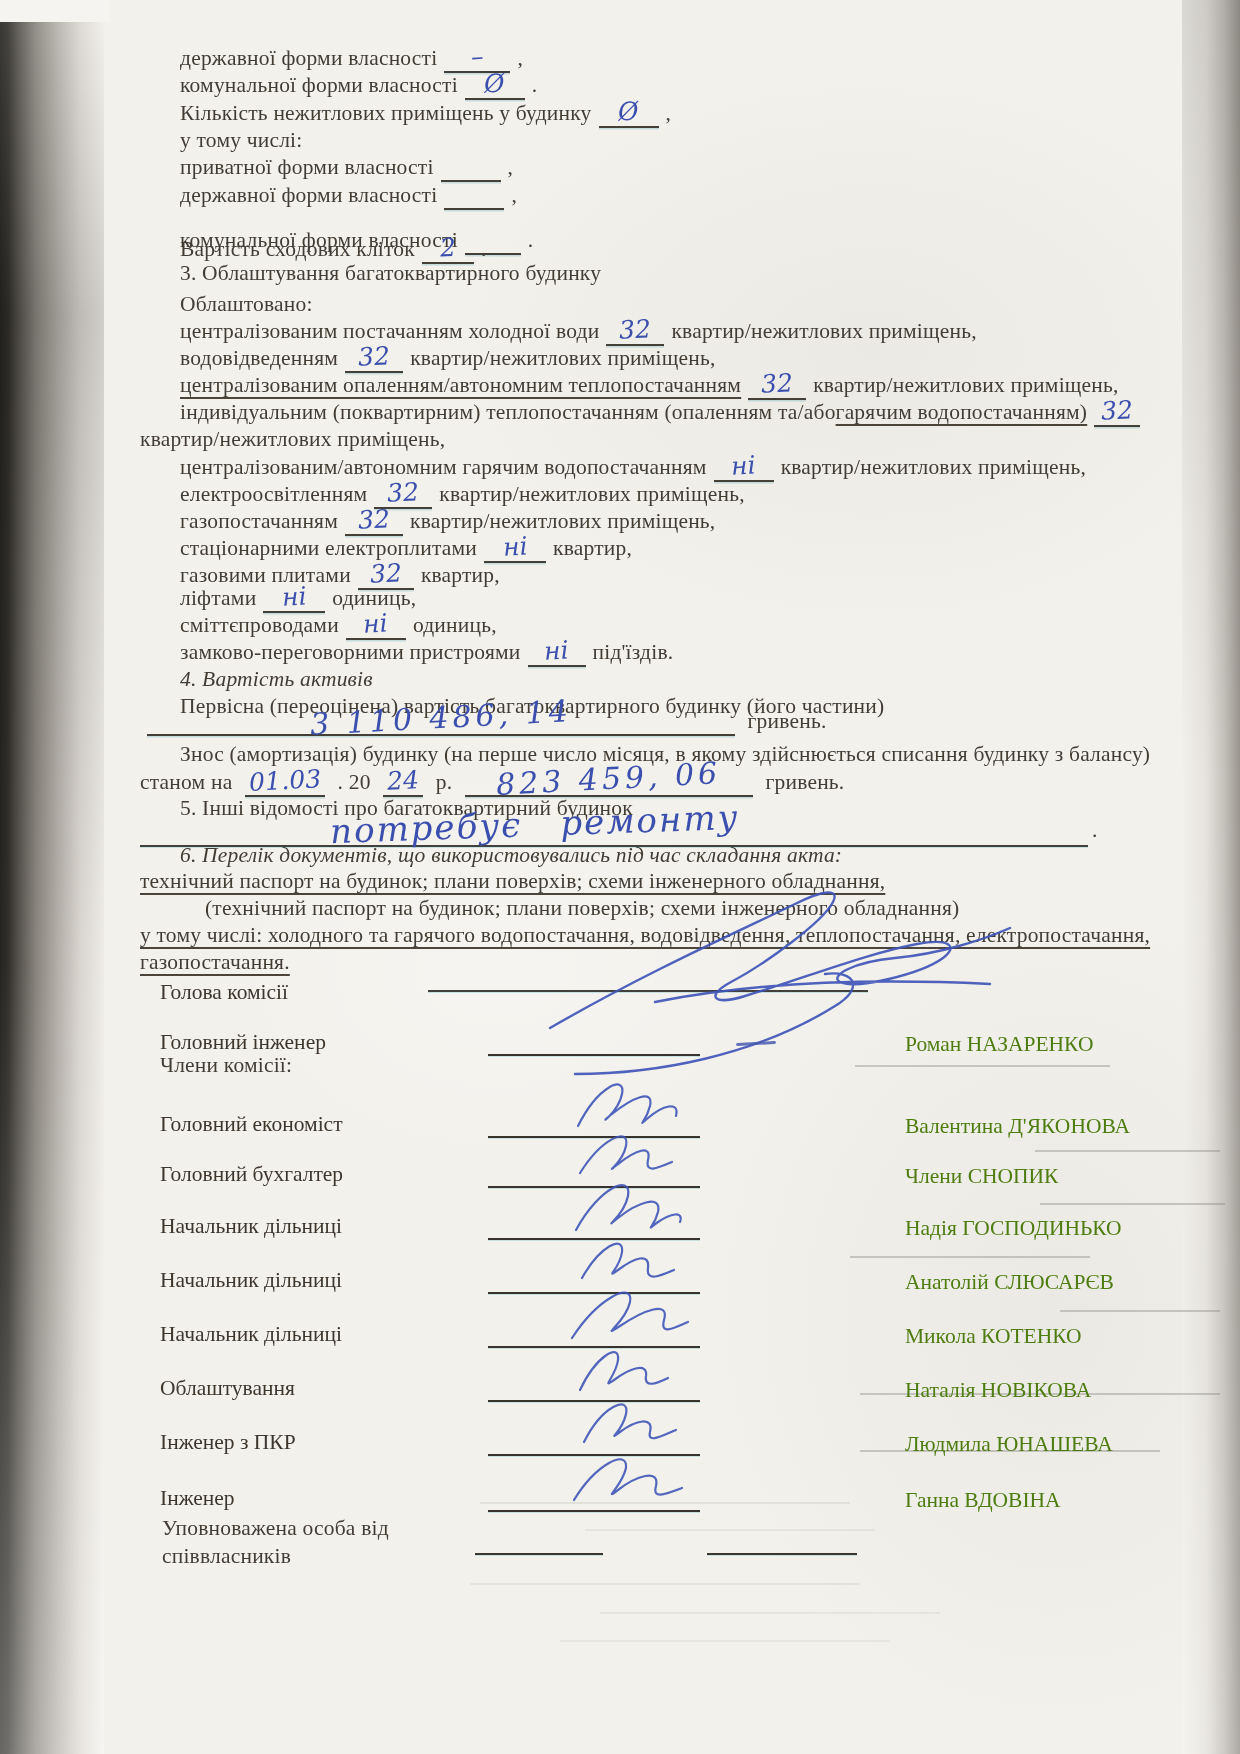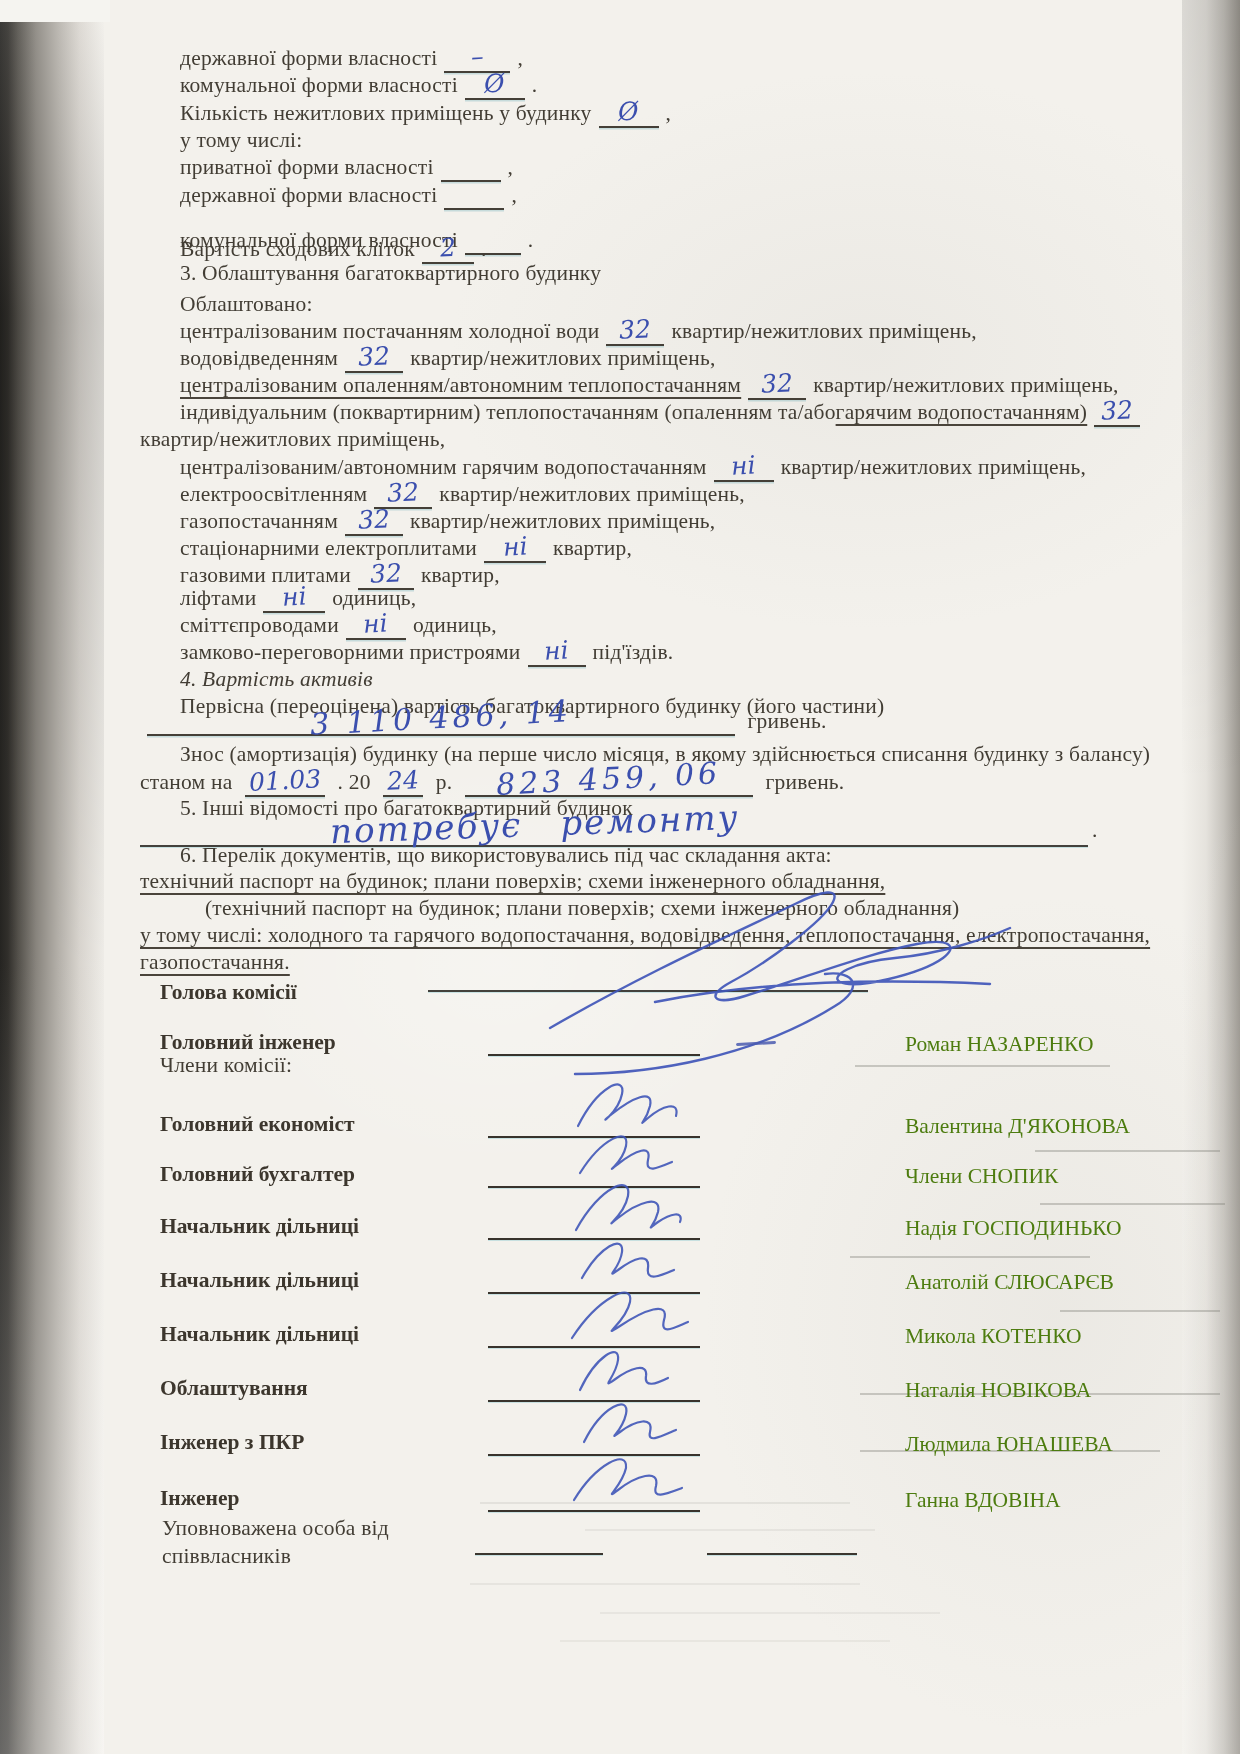--- a/index.html
+++ b/index.html
@@ -67,21 +67,21 @@
   }
   .hw.big{font-size:30px;letter-spacing:4px;}
   .hw-free{
     position:absolute;font-family:"DejaVu Serif",serif;font-style:italic;
     color:#3b4fae;font-size:34px;letter-spacing:2px;transform:rotate(-2deg);white-space:pre;
   }
   .hline{position:absolute;height:2.2px;background:#43413c;box-shadow:0 1px 0 rgba(0,150,170,0.18);}
 
   
   .sig-row{position:absolute;left:0;width:100%;height:0;font-size:21.5px;color:#3c362d;}
-  .role{position:absolute;left:160px;top:0;white-space:nowrap;font-weight:bold;}
+  .role{position:absolute;left:160px;top:0;white-space:nowrap;}
   .name{position:absolute;left:905px;top:2px;white-space:nowrap;color:#4d7c0f;}
   .sigline{position:absolute;left:488px;top:24px;width:212px;height:2.2px;background:#38332c;box-shadow:0 1px 0 rgba(0,150,170,0.18);}
   .sigsvg{position:absolute;left:550px;top:-44px;overflow:visible;}
   .sigpath{stroke:#4056b8;stroke-width:2.2;stroke-linecap:round;fill:none;opacity:0.9;}
   .name-dash{position:absolute;left:736px;top:12px;width:40px;height:3px;background:#4a5cb0;transform:rotate(-3deg);border-radius:2px;opacity:.85;}
   .big-sig{position:absolute;left:535px;top:878px;overflow:visible;}
   .big-sig path{stroke:#4056b8;stroke-width:2.4;stroke-linecap:round;fill:none;opacity:0.92;}
   .blank-line{position:absolute;height:2.4px;background:#3b362f;box-shadow:0 1px 0 rgba(0,150,170,0.18);}
 </style>
 </head>
@@ -214,21 +214,21 @@
       <div class="fline" style="top: 640px;"><span class="u-part"></span><span>замково-переговорними пристроями</span><span class="u-part"></span><span class="blank" style="width: 58px;"><span class="hw">ні</span></span><span>під'їздів.</span></div>
 
       <div class="fline" style="top: 667px; font-style: italic;"><span class="u-part"></span><span>4. Вартість активів</span><span class="u-part"></span><span></span></div>
 
       <div class="fline" style="top: 694px;"><span class="u-part"></span><span>Первісна (переоцінена) вартість багатоквартирного будинку (його частини)</span><span class="u-part"></span><span></span></div>
 
       <div class="fline" style="top: 742px;"><span class="u-part"></span><span>Знос (амортизація) будинку (на перше число місяця, в якому здійснюється списання будинку з балансу)</span><span class="u-part"></span><span></span></div>
 
       <div class="fline" style="top: 796px;"><span class="u-part"></span><span>5. Інші відомості про багатоквартирний будинок</span><span class="u-part"></span><span></span></div>
 
-      <div class="fline" style="top: 843px;"><span class="u-part"></span><span>6. Перелік документів, що використовувались під час складання акта:</span><span class="u-part"></span><span></span></div>
+      <div class="fline" style="top: 843px; font-style: italic;"><span class="u-part"></span><span>6. Перелік документів, що використовувались під час складання акта:</span><span class="u-part"></span><span></span></div>
 
       <div class="fline" style="left: 140px; top: 869px;"><span class="u-part">технічний паспорт на будинок; плани поверхів; схеми інженерного обладнання,</span><span></span><span class="u-part"></span><span></span></div>
 
       <div class="fline" style="left: 205px; top: 896px;"><span class="u-part"></span><span>(технічний паспорт на будинок; плани поверхів; схеми інженерного обладнання)</span><span class="u-part"></span><span></span></div>
 
       <div class="fline" style="left: 140px; top: 923px;"><span class="u-part">у тому числі: холодного та гарячого водопостачання, водовідведення, теплопостачання, електропостачання,</span><span></span><span class="u-part"></span><span></span></div>
 
       <div class="fline" style="left: 140px; top: 950px;"><span class="u-part">газопостачання.</span><span></span><span class="u-part"></span><span></span></div>
     </div>
 

